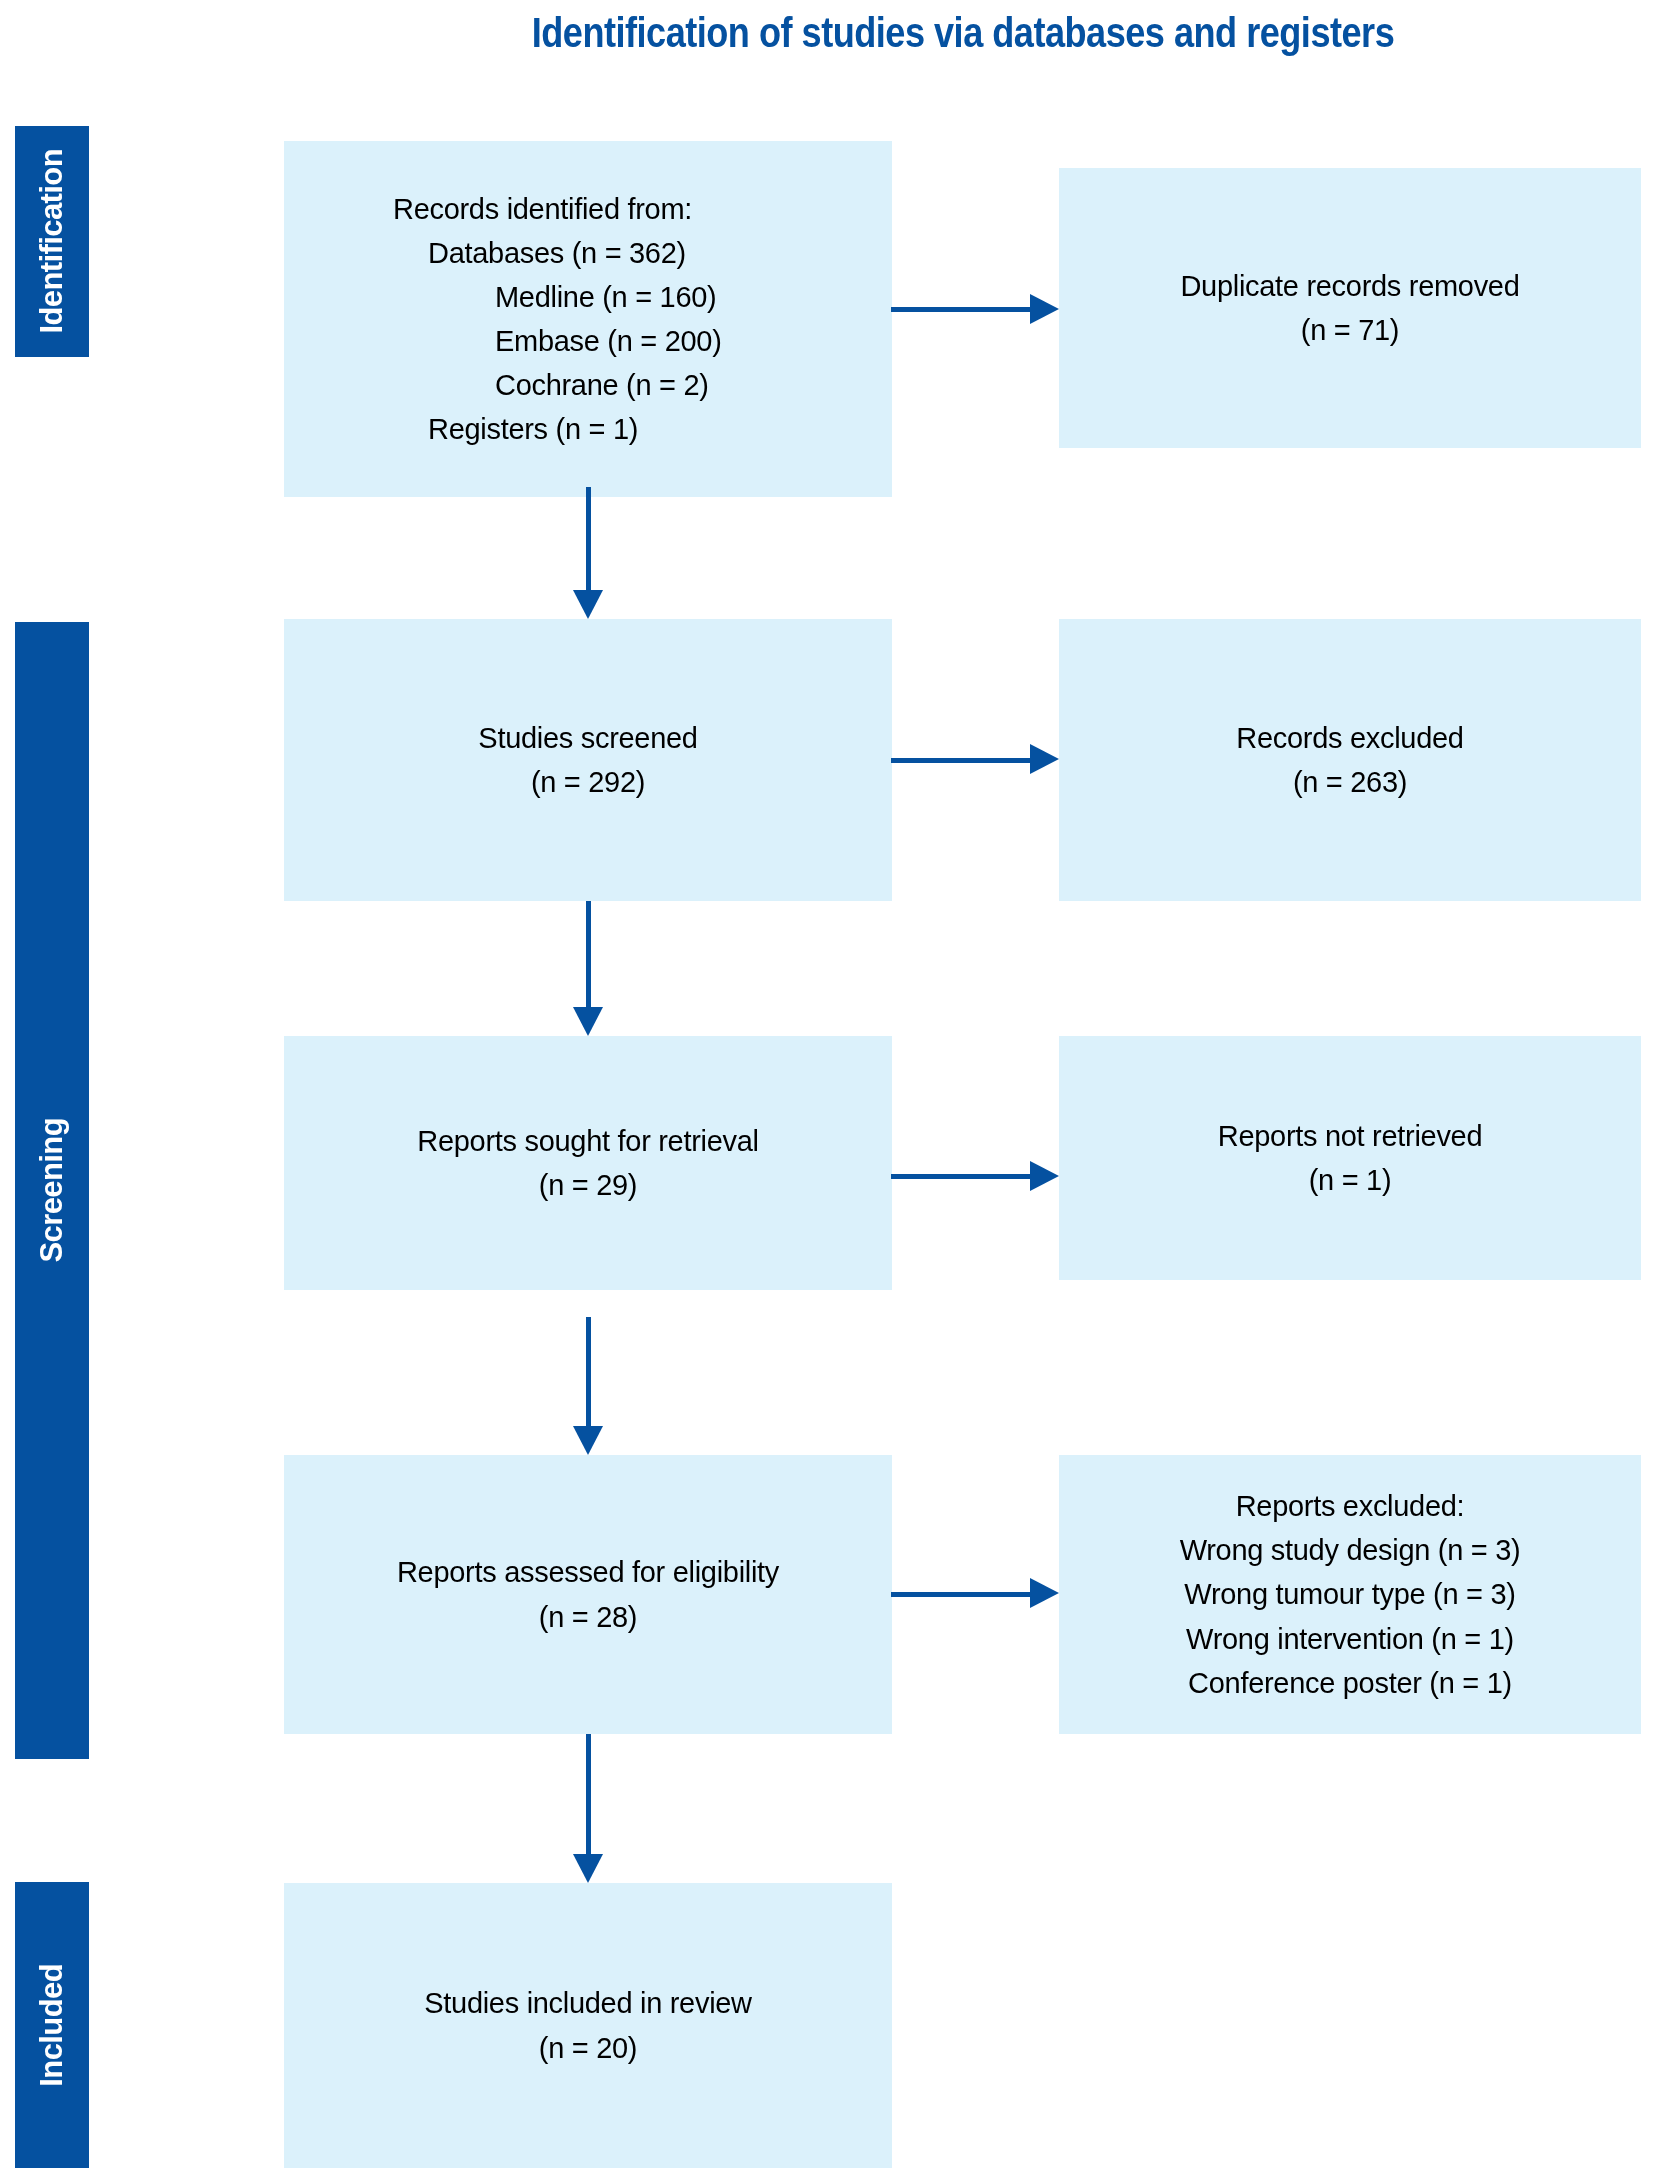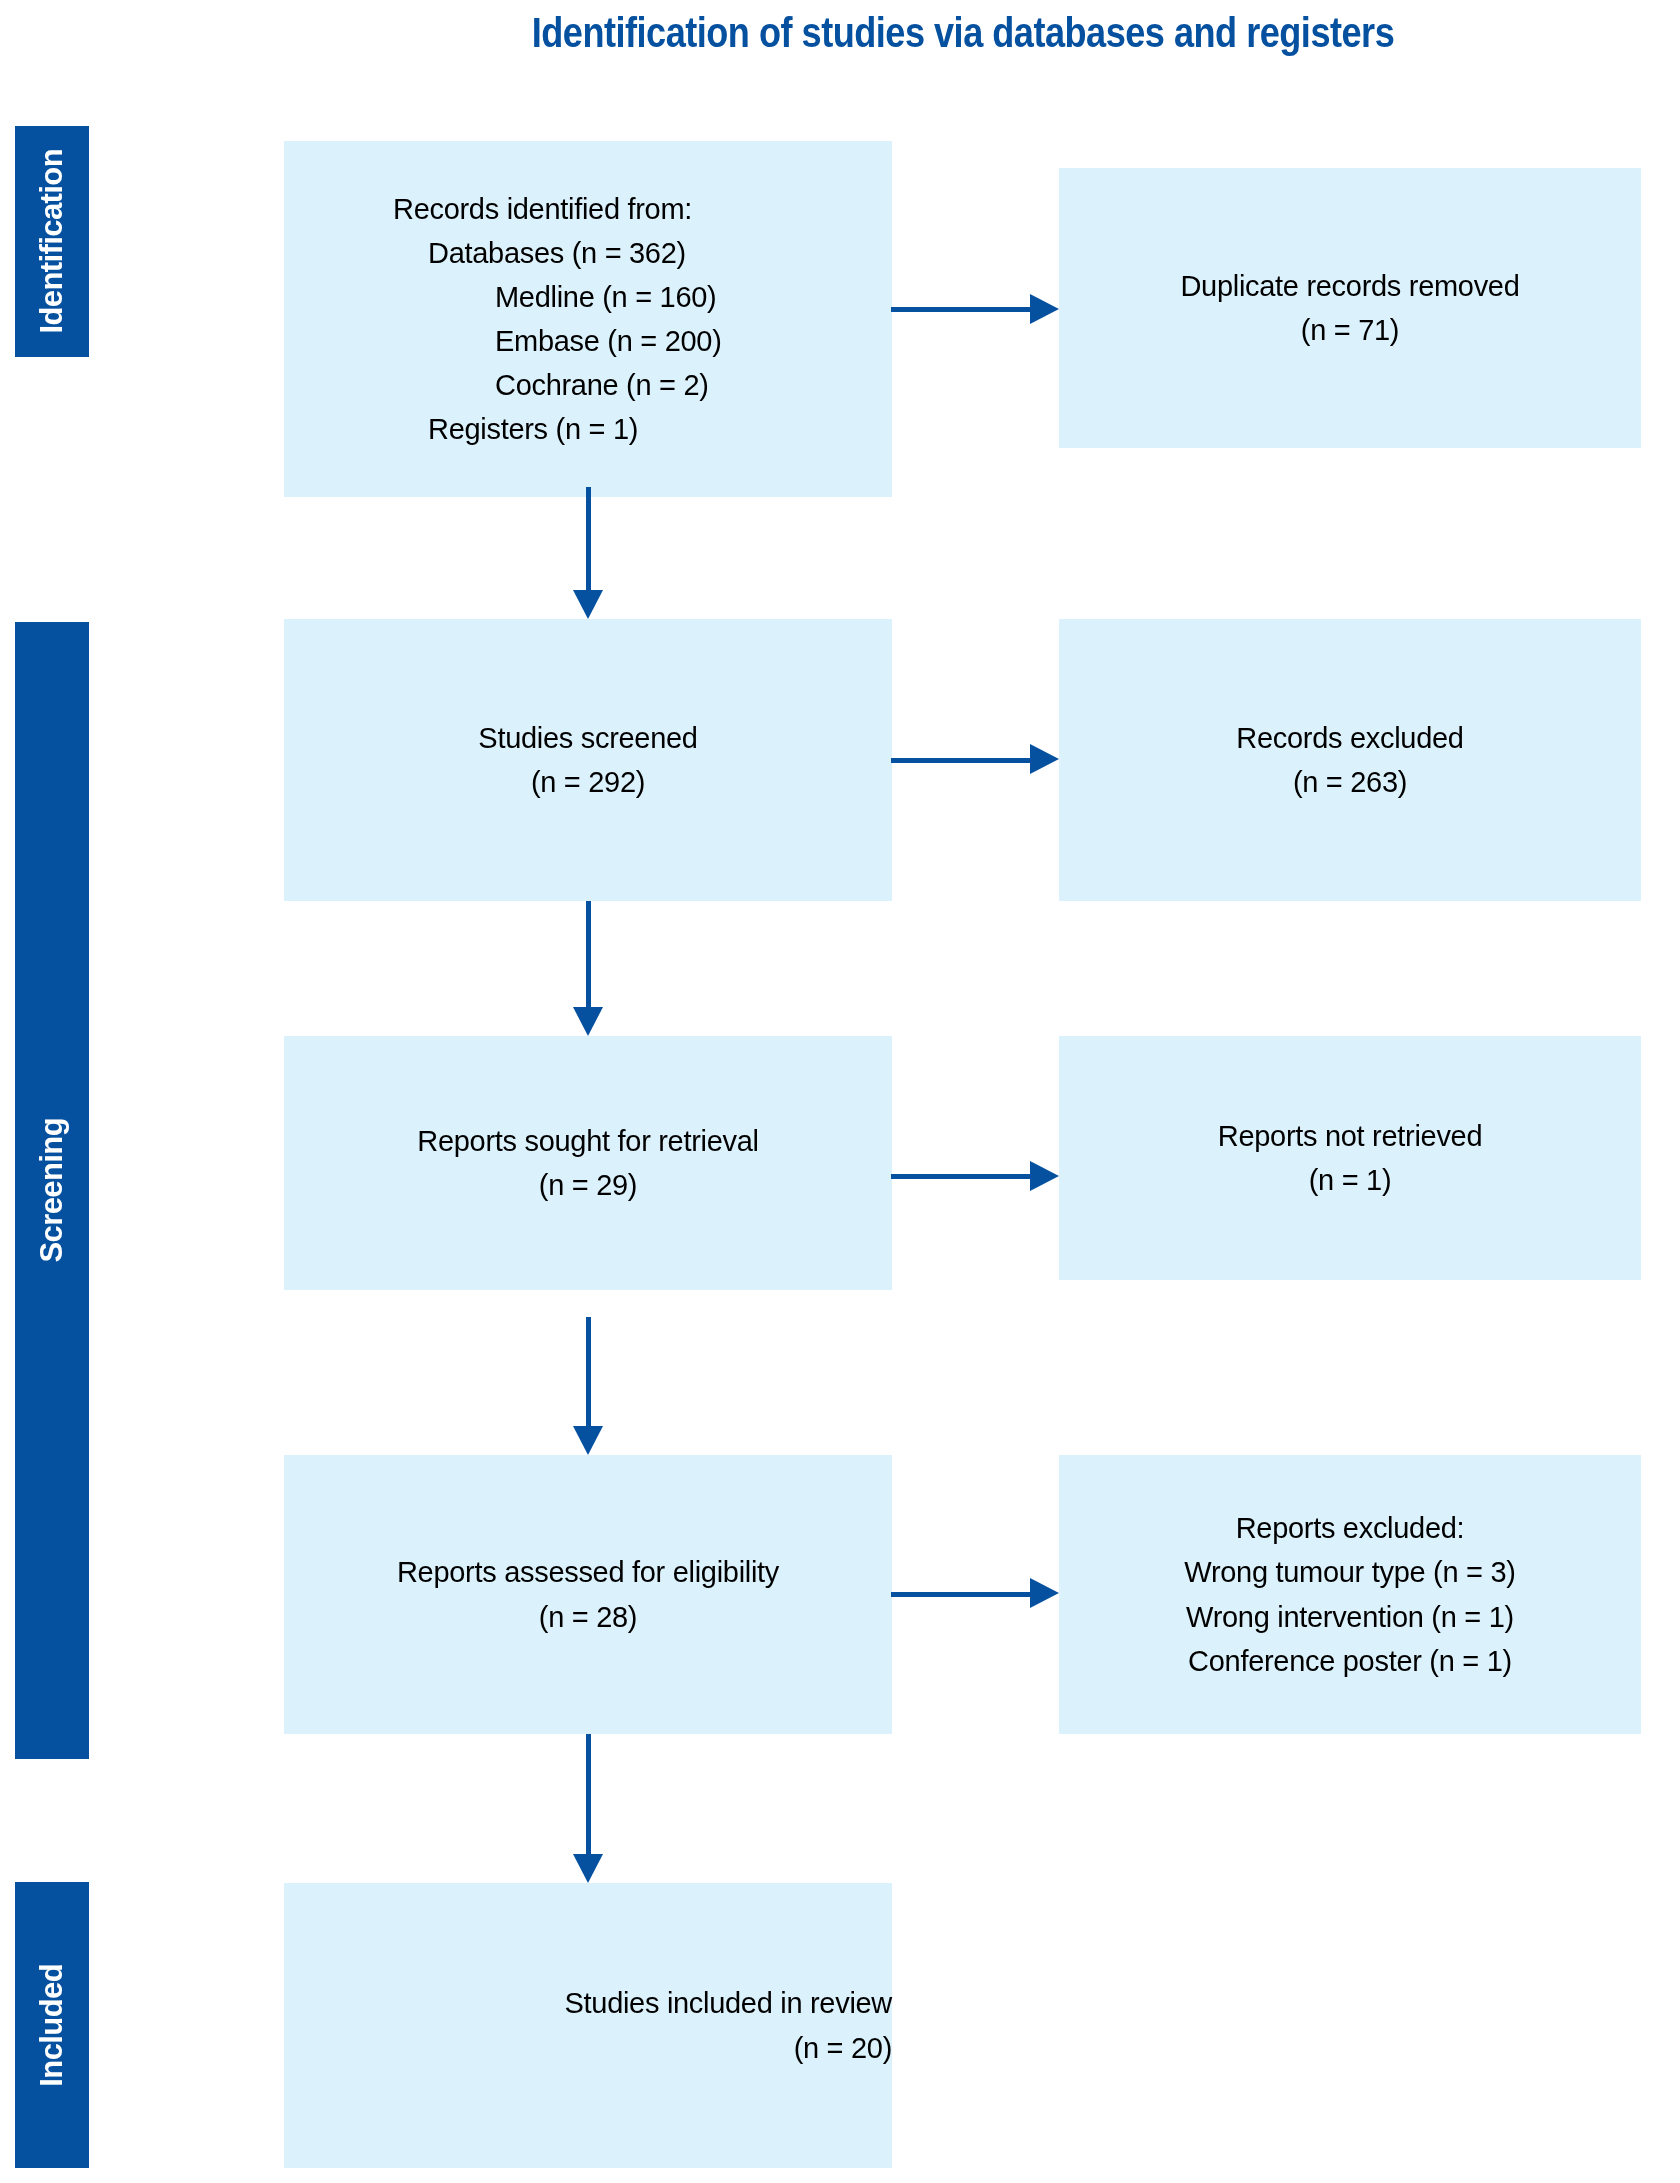--- a/index.html
+++ b/index.html
@@ -43,21 +43,21 @@
   .col-left{left:284px;width:608px;}
   .col-right{left:1059px;width:582px;}
   #box-records-identified{top:131px;height:356px;align-items:flex-start;text-align:left;padding-left:109px;margin-top:10px;}
   #box-records-removed{top:168px;height:280px;}
   #box-records-screened{top:619px;height:282px;}
   #box-records-excluded{top:619px;height:282px;}
   #box-reports-sought{top:1036px;height:254px;}
   #box-reports-not-retrieved{top:1036px;height:244px;}
   #box-reports-assessed{top:1455px;height:279px;}
   #box-reports-excluded{top:1455px;height:279px;}
-  #box-studies-included{top:1883px;height:285px;align-items:flex-end;}
+  #box-studies-included{top:1883px;height:285px;}
   .line{white-space:nowrap;}
   .indent-1{margin-left:35px;}
   .indent-2{margin-left:102px;}
   
   .v-arrow,.h-arrow{position:absolute;}
   .v-stem{position:absolute;width:5px;background:var(--accent);}
   .v-head{
     position:absolute;width:0;height:0;
     border-left:15.7px solid transparent;border-right:15.7px solid transparent;
     border-top:29px solid var(--accent);
@@ -115,20 +115,21 @@
   <div class="line">Reports not retrieved</div>
   <div class="line">(n = 1)</div>
 </div>
 
 <div class="box col-left centered" id="box-reports-assessed">
   <div class="line">Reports assessed for eligibility</div>
   <div class="line">(n = 28)</div>
 </div>
 <div class="box col-right centered" id="box-reports-excluded">
   <div class="line">Reports excluded:</div>
+  <div class="line">Wrong study design (n = 3)</div>
   <div class="line">Wrong tumour type (n = 3)</div>
   <div class="line">Wrong intervention (n = 1)</div>
   <div class="line">Conference poster (n = 1)</div>
 </div>
 
 <div class="box col-left centered" id="box-studies-included">
   <div class="line">Studies included in review</div>
   <div class="line">(n = 20)</div>
 </div>
 

